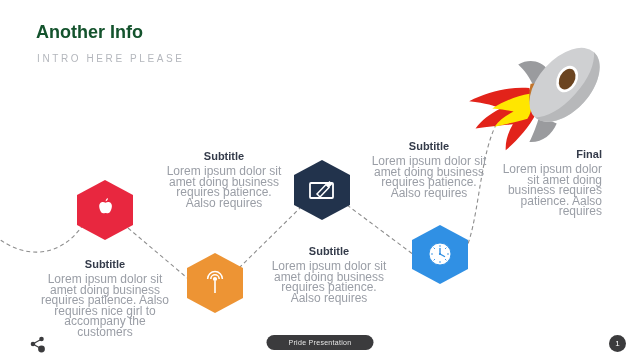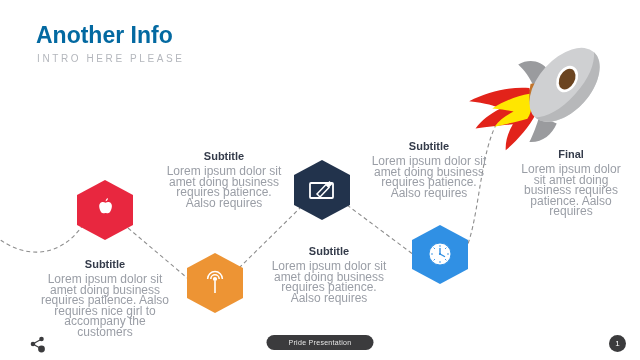--- a/index.html
+++ b/index.html
@@ -11,21 +11,21 @@
     position:relative;
   }
   #slide{
     position:absolute;left:0;top:0;width:640px;height:360px;
     background:#ffffff;
   }
 
   
   .title{
     position:absolute;left:36px;top:22px;
-    font-size:23px;font-weight:bold;color:#0369a1;
+    font-size:18px;font-weight:bold;color:#14532d;
     letter-spacing:0px;white-space:nowrap;
   }
   .subtitle-top{
     position:absolute;left:37px;top:53px;
     font-size:10px;color:#b4b7bd;letter-spacing:2.6px;white-space:nowrap;text-align:right;
   }
 
   
   #art{position:absolute;left:0;top:0;width:640px;height:360px;}
 
@@ -37,21 +37,21 @@
   }
   .block .bd{
     font-size:12px;color:#9a9ea6;line-height:10.6px;
     margin:0;
   }
 
   #blk1{left:40px;top:258px;width:130px;}
   #blk2{left:165px;top:150px;width:118px;}
   #blk3{left:270px;top:245px;width:118px;}
   #blk4{left:370px;top:140px;width:118px;}
-  #blk5{left:516px;top:148px;width:110px;}
+  #blk5{left:492px;top:148px;width:110px;text-align:right;}
 
   
   .pill{
     position:absolute;left:50%;transform:translateX(-50%);
     top:335px;
     background:#3b3b3d;color:#e7e7e7;
     font-size:7px;letter-spacing:.3px;
     padding:4px 22px;border-radius:9px;white-space:nowrap;
   }
   .pagebadge{

